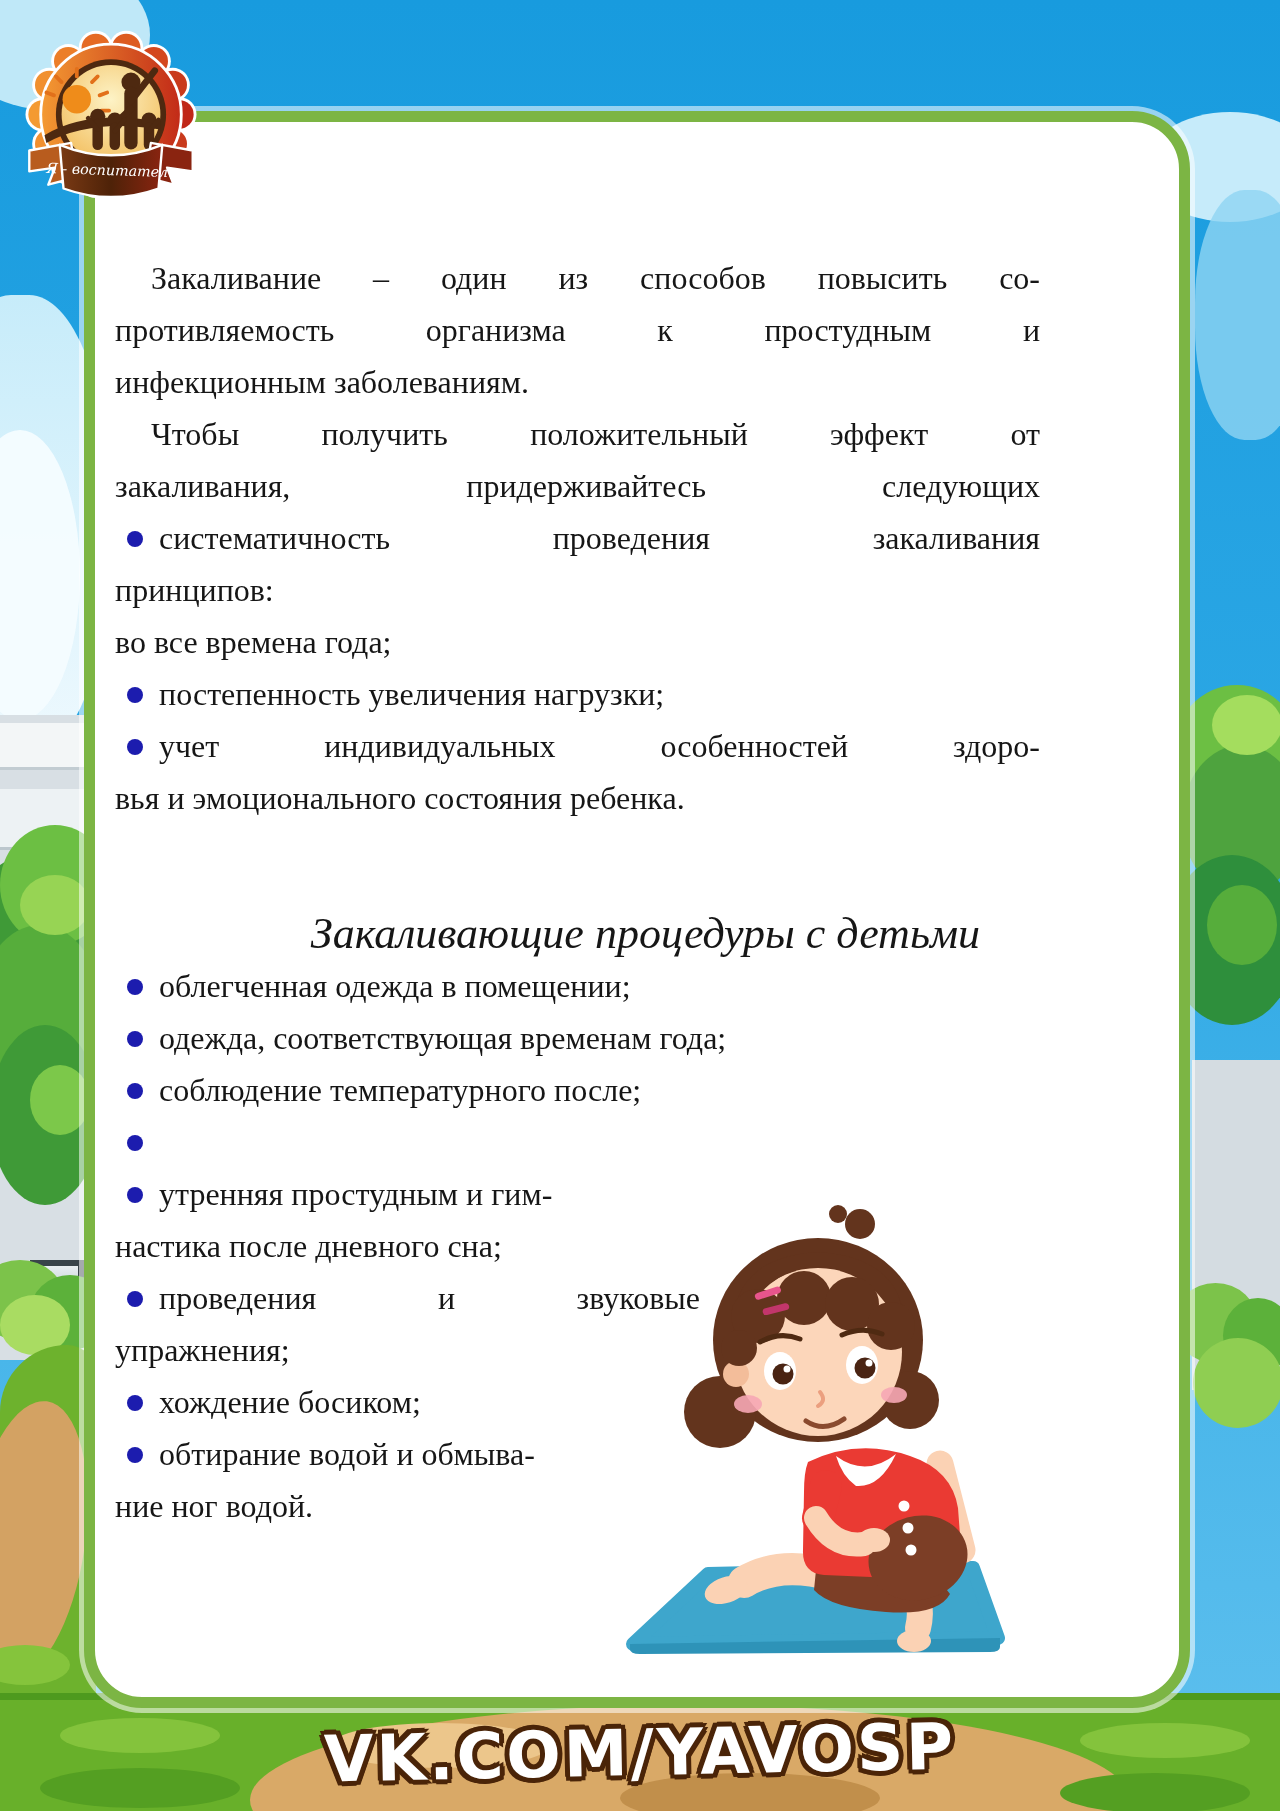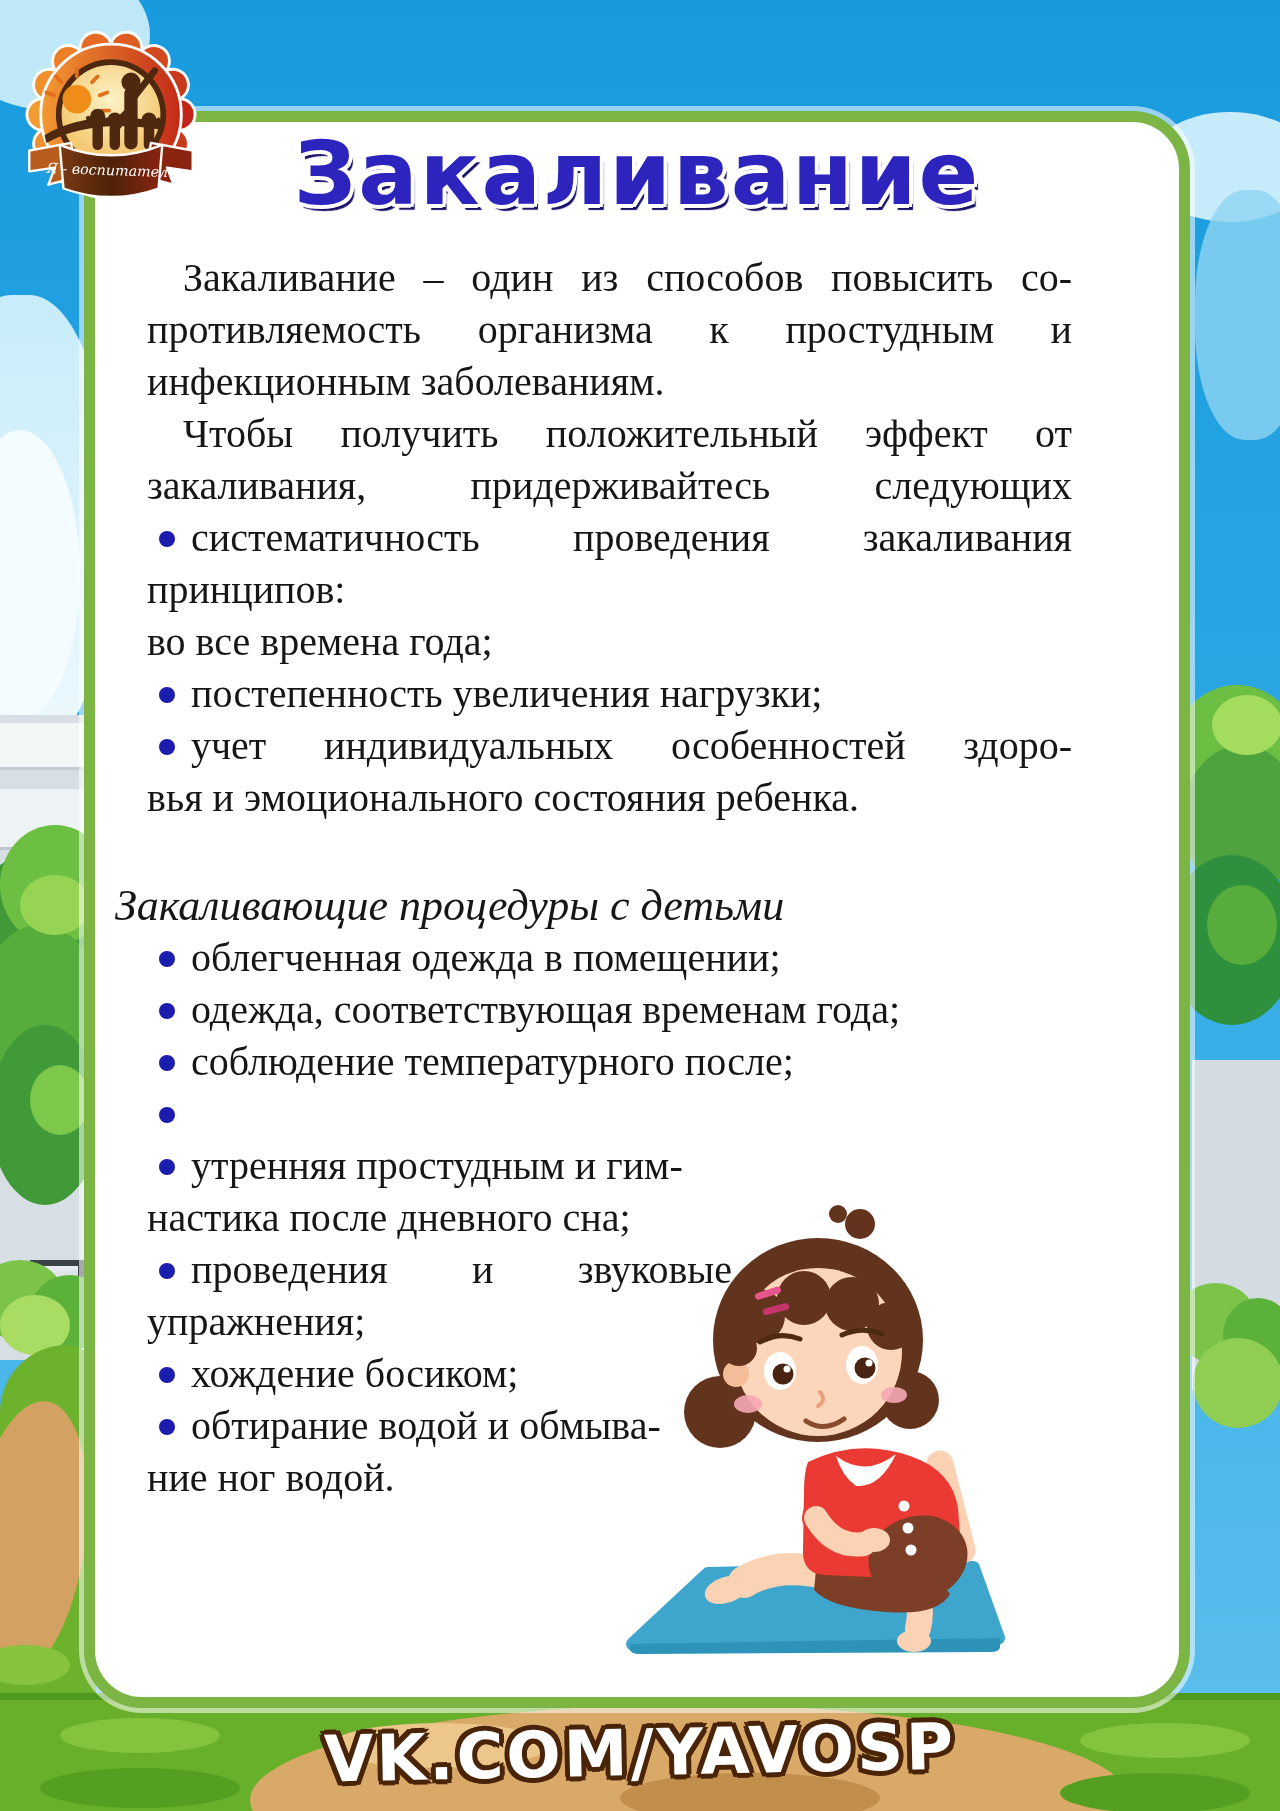--- a/index.html
+++ b/index.html
@@ -44,26 +44,26 @@
   .card{position:absolute;z-index:5;left:84px;top:111px;width:1106px;height:1597px;box-sizing:border-box;
         background:#ffffff;border:11px solid #7cb544;border-radius:58px;
         box-shadow:0 0 0 5px rgba(255,255,255,.55);}
   .title{position:absolute;left:0;right:0;top:0;text-align:center;
          font-family:"DejaVu Sans","Liberation Sans",sans-serif;font-weight:800;
          font-size:88px;letter-spacing:2px;color:#2c24bd;
          text-shadow:-4px 0 0 #fff,4px 0 0 #fff,0 -4px 0 #fff,0 4px 0 #fff,
                      -3px -3px 0 #fff,3px 3px 0 #fff,-3px 3px 0 #fff,3px -3px 0 #fff,
                      4px 6px 1px #171066;}
   .txt{position:absolute;left:20px;top:130px;width:930px;color:#161616;}
-  .ln{box-sizing:border-box;width:925px;line-height:52px;font-size:40px;height:52px;margin-left:32px;}
+  .ln{box-sizing:border-box;width:925px;line-height:52px;font-size:32px;height:52px;}
   .jf{text-align:justify;text-align-last:justify;}
   .ind{padding-left:36px;}
   .nw{width:585px;}
-  .hd{box-sizing:border-box;width:925px;margin-top:56px;line-height:52px;height:52px;
-      font-size:44px;font-style:italic;text-align:left;padding-right:60px;}
+  .hd{box-sizing:border-box;width:925px;margin-top:84px;line-height:52px;height:52px;
+      font-size:44px;font-style:italic;text-align:right;padding-right:60px;}
   .dot{display:inline-block;width:16px;height:16px;background:#1c1cae;border-radius:50%;
        margin:0 16px 0 12px;vertical-align:middle;transform:translateY(-3px);}
 
   
   .logo{position:absolute;z-index:7;left:16px;top:24px;width:190px;height:196px;}
 
   
   .girl{position:absolute;z-index:6;left:608px;top:1200px;width:400px;height:465px;}
 
   
@@ -132,21 +132,20 @@
     <div class="path-main"></div>
     <div class="gpatch" style="left:330px;top:30px;width:220px;height:45px;background:#ecc68b;"></div>
     <div class="gpatch" style="left:620px;top:80px;width:260px;height:50px;background:#c18f4b;"></div>
     <div class="gpatch" style="left:60px;top:25px;width:160px;height:35px;background:#84c33c;"></div>
     <div class="gpatch" style="left:40px;top:75px;width:200px;height:40px;background:#549f22;"></div>
     <div class="gpatch" style="left:1080px;top:30px;width:170px;height:35px;background:#84c33c;"></div>
     <div class="gpatch" style="left:1060px;top:80px;width:190px;height:40px;background:#549f22;"></div>
   </div>
 
   <div class="card">
-    <div class="title">Закаливание</div>
 
     <div class="txt">
       <div class="ln ind jf"><span>Закаливание – один из способов повысить со-</span></div>
       <div class="ln jf"><span>противляемость организма к простудным и</span></div>
       <div class="ln"><span>инфекционным заболеваниям.</span></div>
       <div class="ln ind jf"><span>Чтобы получить положительный эффект от</span></div>
       <div class="ln jf"><span>закаливания, придерживайтесь следующих</span></div>
       <div class="ln jf"><span class="dot"></span><span>систематичность проведения закаливания</span></div>
       <div class="ln"><span>принципов:</span></div>
       <div class="ln"><span>во все времена года;</span></div>

